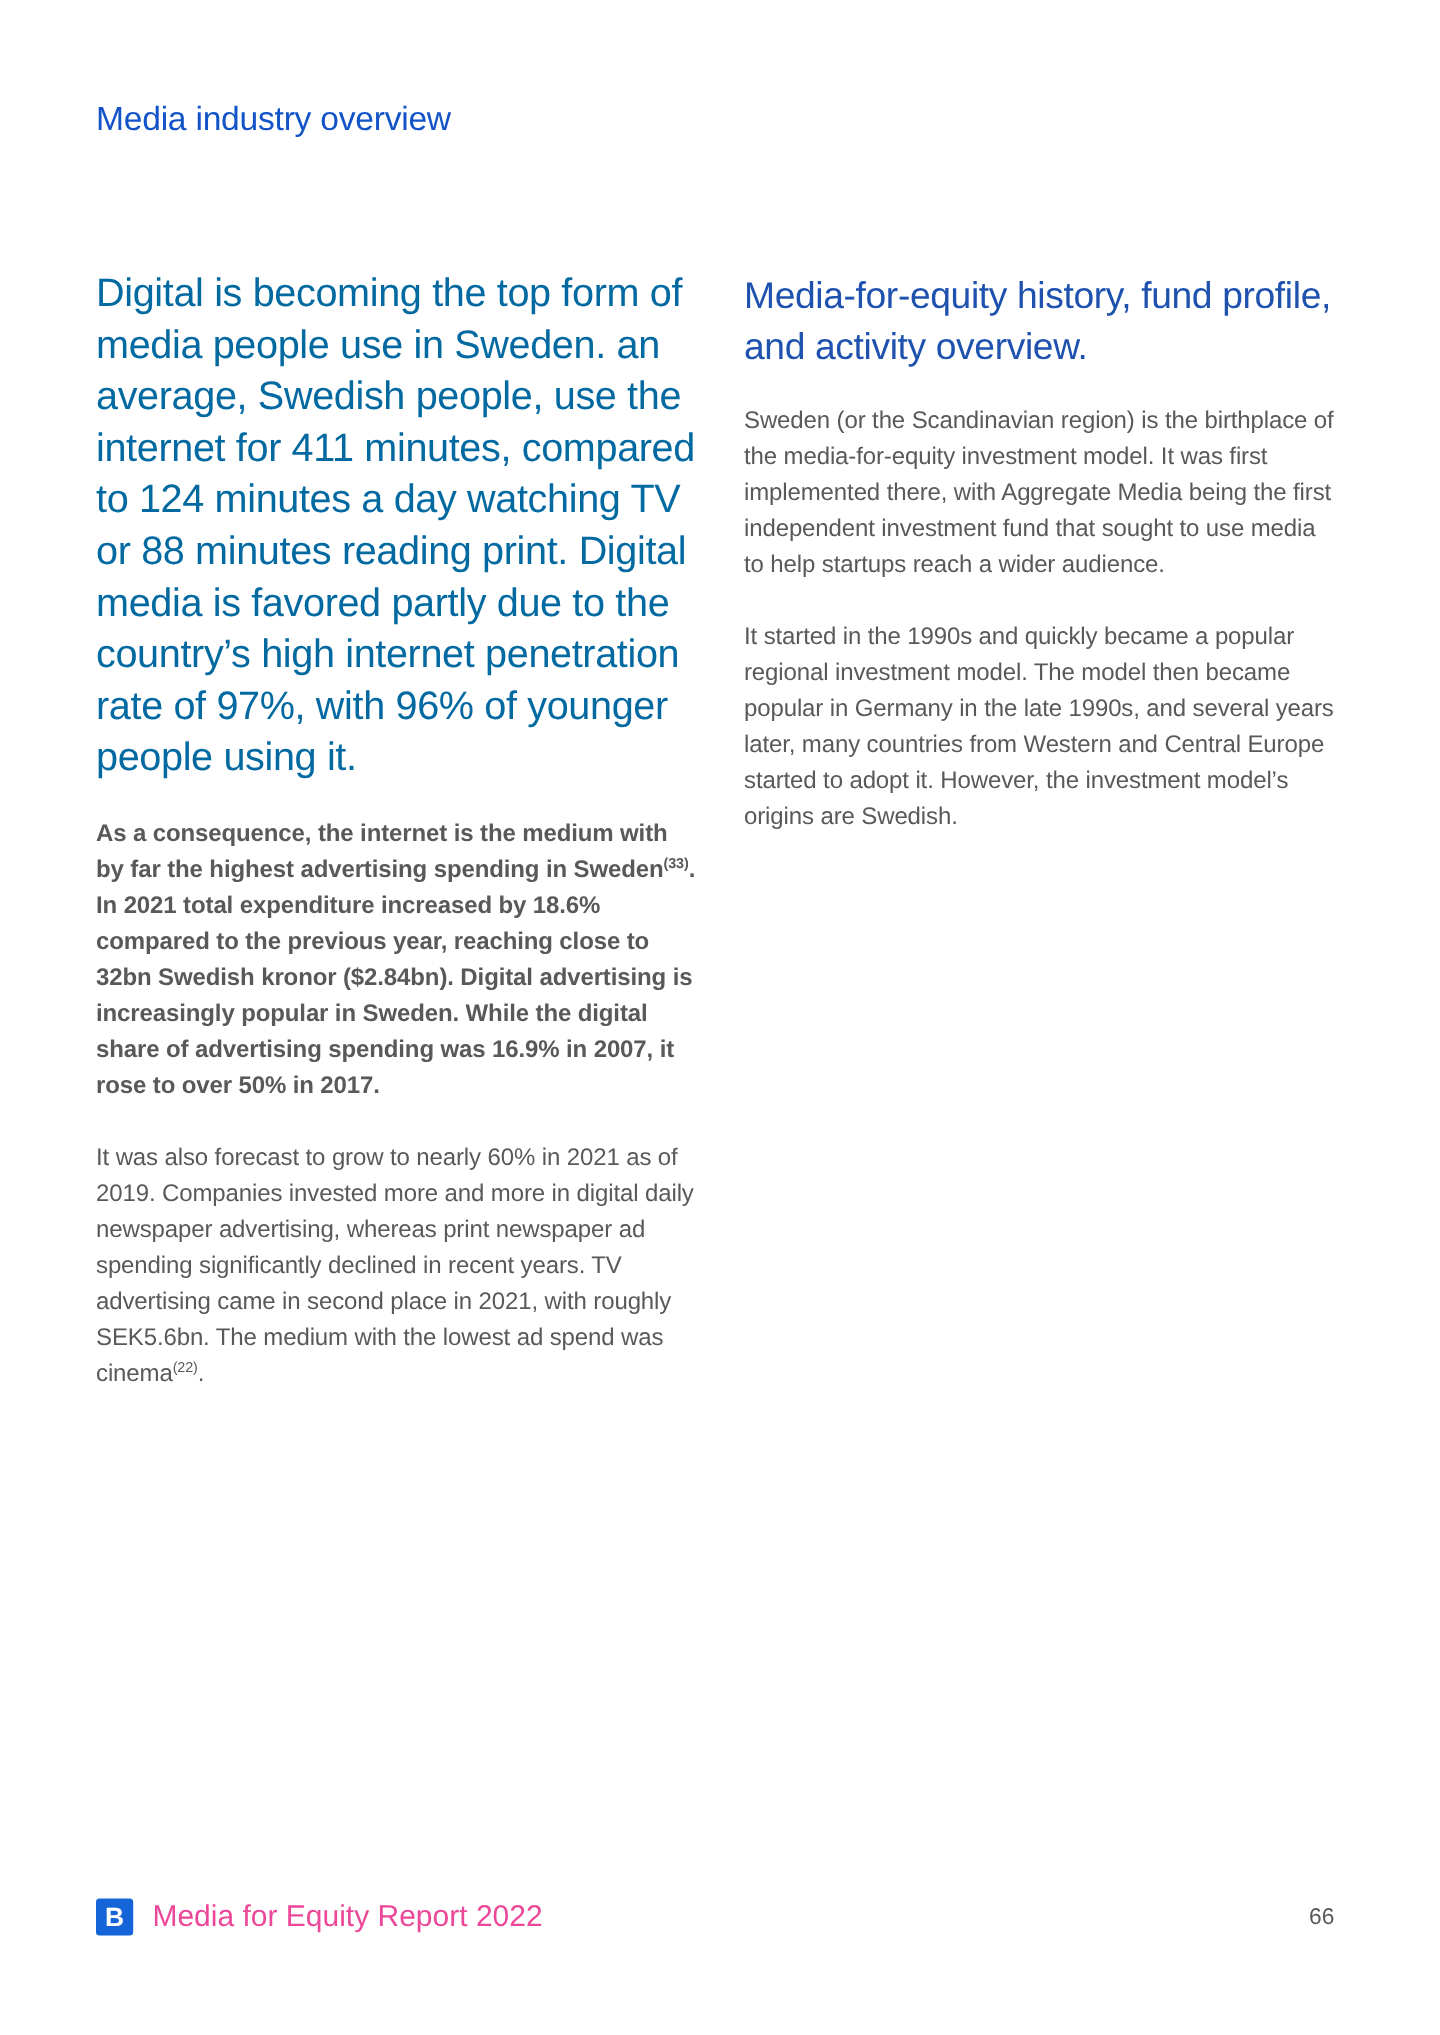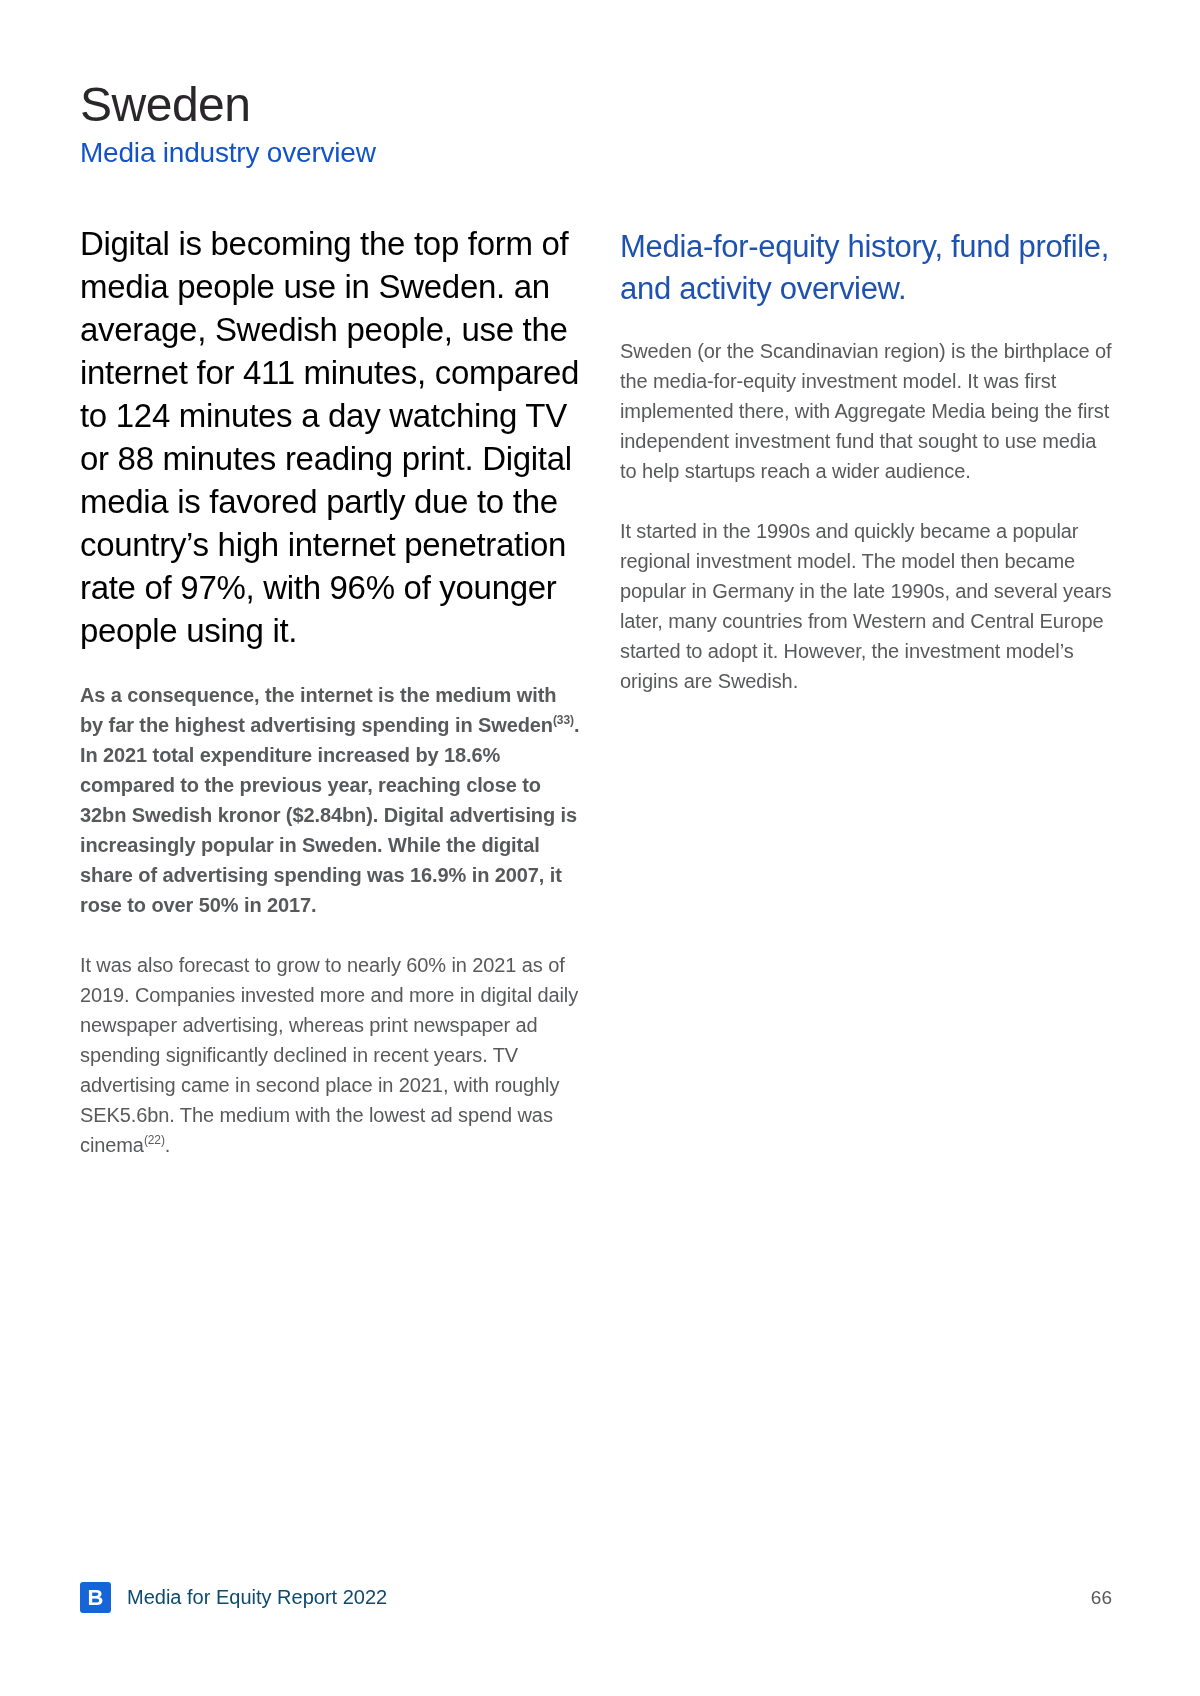--- a/index.html
+++ b/index.html
@@ -31,21 +31,21 @@
   }
 
   .col-left  { position: absolute; left: 80px;  top: 222px; width: 500px; }
   .col-right { position: absolute; left: 620px; top: 226px; width: 492px; }
 
   .intro {
     margin: 0;
     font-size: 33px;
     line-height: 43px;
     font-weight: 400;
-    color: #000000;
+    color: #0369a1;
     letter-spacing: -0.3px;
   }
   .body-para {
     margin: 0;
     font-size: 20px;
     line-height: 30px;
     color: var(--body-gray, #58595b);
     letter-spacing: -0.1px;
   }
   .col-left .intro + .body-para { margin-top: 28px; font-weight: bold; }
@@ -80,30 +80,29 @@
   .logo {
     width: 31px;
     height: 31px;
     background: var(--logo-blue, #1565d8);
     border-radius: 3px;
     display: flex;
     align-items: center;
     justify-content: center;
   }
   .logo-letter { color: #ffffff; font-size: 22px; font-weight: 700; line-height: 1; }
-  .footer-title { font-size: 20px; color: #0c4a6e; }
+  .footer-title { font-size: 25px; color: #ec4899; }
   .page-number  { font-size: 19px; color: #58595b; margin-left: 22px; }
 </style>
 </head>
 <body>
 
 <div class="page">
 
   <header class="header">
-    <h1 class="title">Sweden</h1>
     <div class="subtitle">Media industry overview</div>
   </header>
 
   <section class="col-left">
     <p class="intro">Digital is becoming the top form of media people use in Sweden. an average, Swedish people, use the internet for 411 minutes, compared to 124 minutes a day watching TV or 88 minutes reading print. Digital media is favored partly due to the country’s high internet penetration rate of 97%, with 96% of younger people using it.</p>
     <p class="body-para"><span>As a consequence, the internet is the medium with by far the highest advertising spending in Sweden</span><sup class="fn">(33)</sup><span>. In 2021 total expenditure increased by 18.6% compared to the previous year, reaching close to 32bn Swedish kronor ($2.84bn). Digital advertising is increasingly popular in Sweden. While the digital share of advertising spending was 16.9% in 2007, it rose to over 50% in 2017.</span></p>
     <p class="body-para"><span>It was also forecast to grow to nearly 60% in 2021 as of 2019. Companies invested more and more in digital daily newspaper advertising, whereas print newspaper ad spending significantly declined in recent years. TV advertising came in second place in 2021, with roughly SEK5.6bn. The medium with the lowest ad spend was cinema</span><sup class="fn">(22)</sup><span>.</span></p>
   </section>
 
   <section class="col-right">

